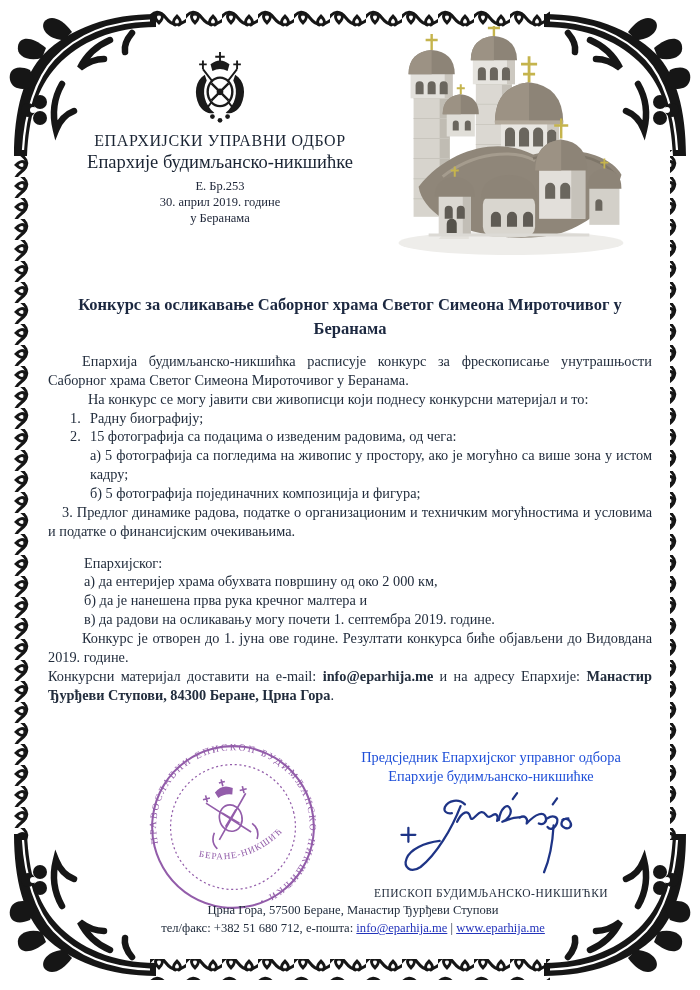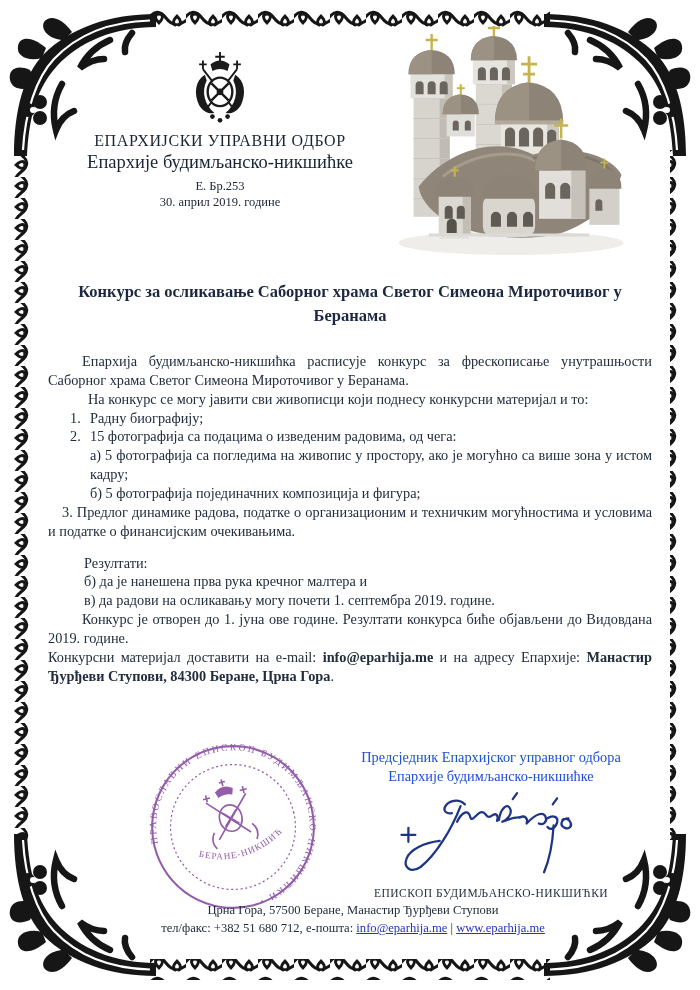--- a/index.html
+++ b/index.html
@@ -15,21 +15,21 @@
   
   .header-left{position:absolute;left:50px;top:52px;width:340px;text-align:center;}
   .crest{width:58px;height:74px;margin:0 auto 6px auto;display:block;}
   .org1{font-size:16px;letter-spacing:.6px;color:#1a2433;margin:0;}
   .org2{font-size:18.5px;color:#1a2433;margin:2px 0 6px 0;}
   .refno,.dateline,.placeline{font-size:12.5px;color:#20283a;margin:1px 0;}
 
   .church{position:absolute;left:382px;top:26px;width:262px;height:236px;}
 
   .doc-title{
-    position:absolute;left:62px;top:280px;width:576px;
+    position:absolute;left:62px;top:293px;width:576px;
     text-align:center;font-weight:bold;font-size:16.5px;line-height:1.45;
     color:#1c2840;
   }
 
   
   .body{
     position:absolute;left:48px;top:352px;width:604px;
     font-size:14.3px;line-height:1.32;text-align:justify;
   }
   .body p{margin:0;}
@@ -130,20 +130,21 @@
         <path d="M8,13 h8 M12,9 v9 M44,13 h8 M48,9 v9"></path>
       </g>
       <ellipse cx="30" cy="42" rx="13" ry="15" fill="#ffffff" stroke="#1a1a1a" stroke-width="2.5"></ellipse>
       <path d="M21,33 L39,51 M39,33 L21,51" stroke="#1a1a1a" stroke-width="2.5"></path>
       <circle cx="30" cy="42" r="3.5" fill="#1a1a1a"></circle>
     </svg>
     <p class="org1">ЕПАРХИЈСКИ УПРАВНИ ОДБОР</p>
     <p class="org2">Епархије будимљанско-никшићке</p>
     <p class="refno">Е. Бр.253</p>
     <p class="dateline">30. април 2019. године</p>
+    <p class="placeline">у Беранама</p>
   </div>
 
   <svg class="church" viewBox="0 0 260 235" xmlns="http://www.w3.org/2000/svg">
     <ellipse cx="128" cy="216" rx="112" ry="12" fill="#eeedea"></ellipse>
 
     <g>
       <rect x="31" y="52" width="36" height="138" fill="#d7d4cd"></rect>
       <rect x="57" y="52" width="10" height="138" fill="#c0bcb3"></rect>
       <path d="M31,72 h36 M31,92 h36 M31,112 h36 M31,132 h36 M31,152 h36 M31,172 h36" stroke="#c8c5bd" stroke-width="1" fill="none"></path>
       <rect x="28" y="46" width="42" height="26" fill="#e3e1dc"></rect>
@@ -247,21 +248,22 @@
       <span>Радну биографију;</span>
     </div>
     <div class="li">
       <span class="num">2.</span>
       <span>15 фотографија са подацима о изведеним радовима, од чега:</span>
     </div>
     <div class="sub">а) 5 фотографија са погледима на живопис у простору, ако је могућно са више зона у истом кадру;</div>
     <div class="sub">б) 5 фотографија појединачних композиција и фигура;</div>
     <p class="item3">3. Предлог динамике радова, податке о организационим и техничким могућностима и условима и податке о финансијским очекивањима.</p>
     <div class="notes">
-      <div>Резултати:</div>
+      <div>Епархијског:</div>
+      <div>а) да ентеријер храма обухвата површину од око 2 000 км,</div>
       <div>б) да је нанешена прва рука кречног малтера и</div>
       <div>в) да радови на осликавању могу почети 1. септембра 2019. године.</div>
     </div>
     <p class="indent p4">Конкурс је отворен до 1. јуна ове године. Резултати конкурса биће објављени до Видовдана 2019. године.</p>
     <p class="p5"><span>Конкурсни материјал доставити на e-mail: </span><span class="b">info@eparhija.me</span><span> и на адресу Епархије: </span><span class="b">Манастир Ђурђеви Ступови, 84300 Беране, Црна Гора</span><span>.</span></p>
   </div>
 
   <svg class="seal" viewBox="0 0 170 170" xmlns="http://www.w3.org/2000/svg">
     <circle cx="85" cy="85" r="79" fill="none" stroke="#8a50a3" stroke-width="2"></circle>
     <circle cx="85" cy="85" r="61" fill="none" stroke="#8a50a3" stroke-width="1.2" stroke-dasharray="2 2.6"></circle>

